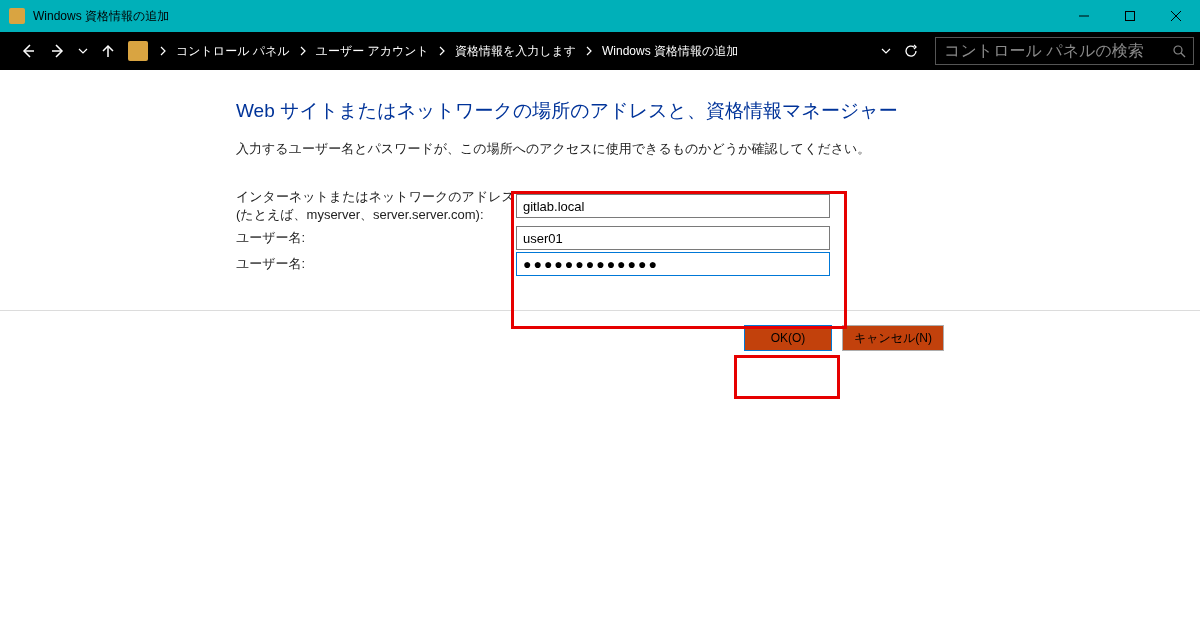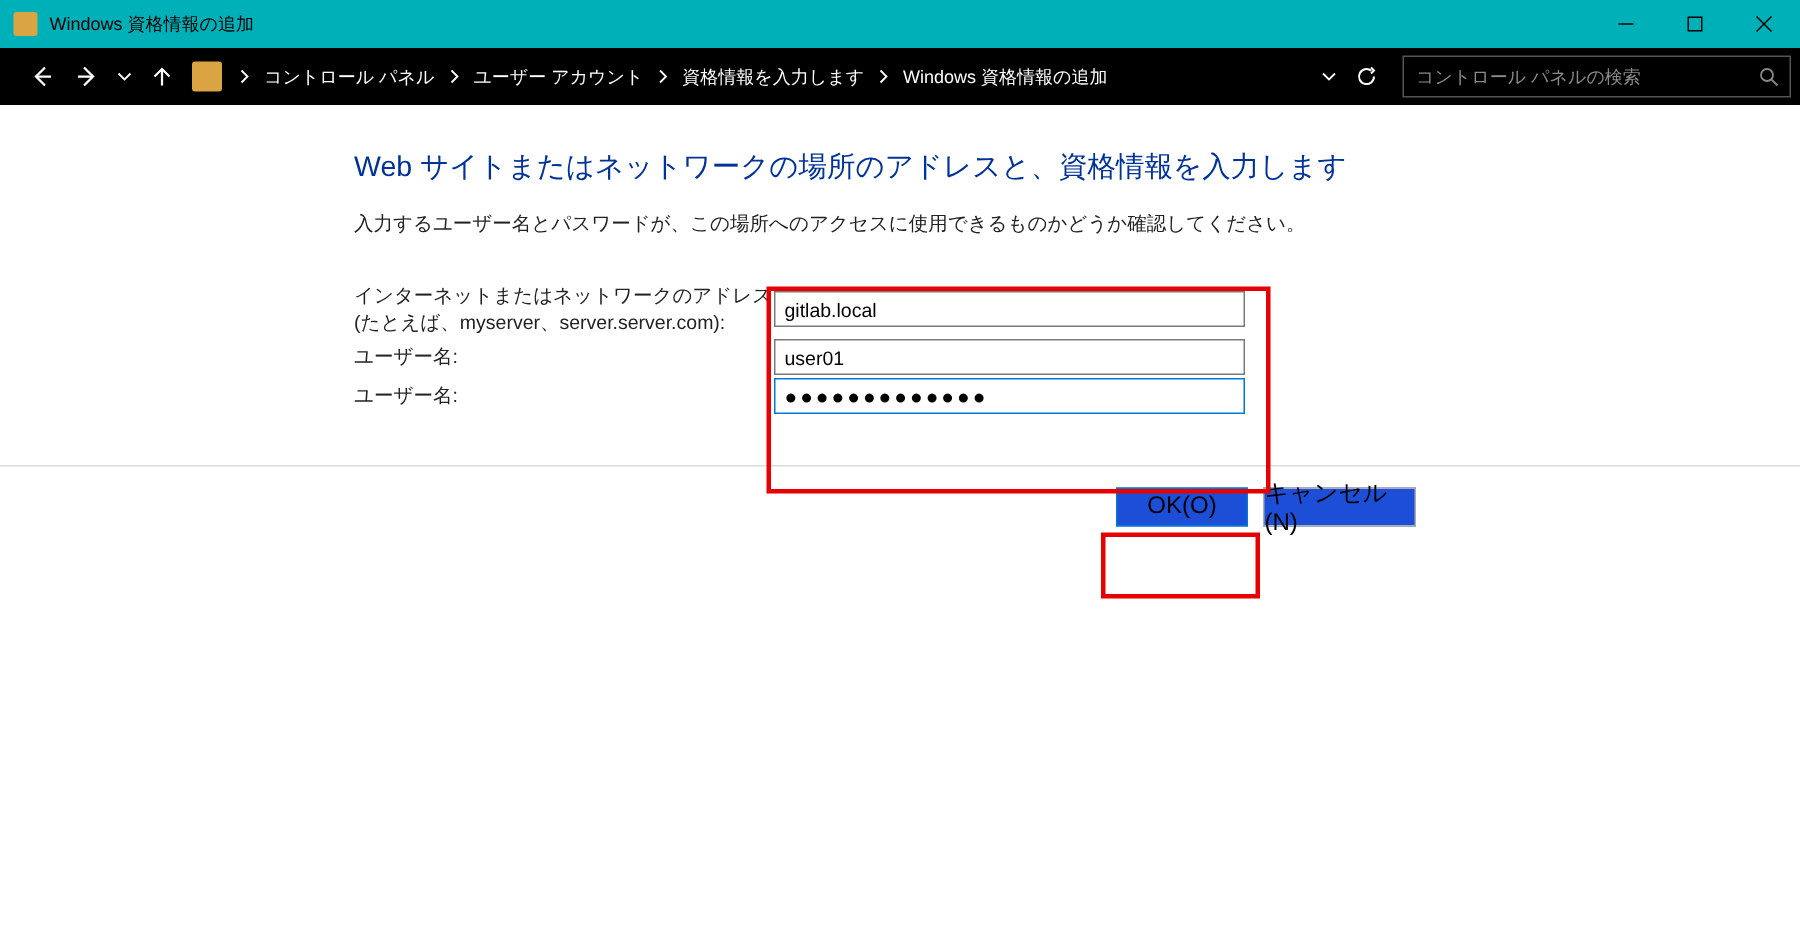--- a/index.html
+++ b/index.html
@@ -106,21 +106,21 @@
     display: flex;
     align-items: center;
     padding: 0 6px;
     margin-left: 8px;
   }
   .search-input {
     flex: 1;
     background: transparent;
     border: none;
     color: #ccc;
-    font-size: 12px;
+    font-size: 16px;
     outline: none;
   }
   .search-input::placeholder { color: #8a8a8a; }
   .search-icon { width: 16px; display:flex; align-items:center; justify-content:center; }
   .search-icon svg { stroke: #888; }
 
   
   .content {
     padding: 28px 40px 0 236px;
   }
@@ -193,23 +193,23 @@
     margin-top: 34px;
     padding-top: 14px;
     display: flex;
     justify-content: flex-start;
     padding-left: 744px;
     gap: 10px;
   }
   .btn {
     width: 86px;
     height: 24px;
-    background: #1d4ed8;
+    background: #c2410c;
     border: 1px solid #adadad;
-    font-size: 16px;
+    font-size: 12px;
     font-family: inherit;
     cursor: default;
     display: flex;
     align-items: center;
     justify-content: center;
   }
   .btn-ok {
     border: 1px solid #0078d7;
   }
   .btn-cancel { width: 100px; }
@@ -317,21 +317,21 @@
         <svg width="13" height="13" viewBox="0 0 13 13">
             <circle cx="5" cy="5" r="4" stroke-width="1.2" fill="none"></circle>
             <line x1="8" y1="8" x2="12" y2="12" stroke-width="1.2"></line>
           </svg>
       </span>
     </div>
   </div>
 </div>
 
 <div class="content">
-  <h1>Web サイトまたはネットワークの場所のアドレスと、資格情報を入力します</h1>
+  <h1>Web サイトまたはネットワークの場所のアドレスと、資格情報マネージャー</h1>
   <div class="desc">入力するユーザー名とパスワードが、この場所へのアクセスに使用できるものかどうか確認してください。</div>
 
   <div class="form-grid">
     <div class="label">
       <span>インターネットまたはネットワークのアドレス</span>
       <span class="sub">(たとえば、myserver、server.server.com):</span>
     </div>
     <input class="txt" type="text" value="gitlab.local" style="">
 
     <div class="label">ユーザー名:</div>

